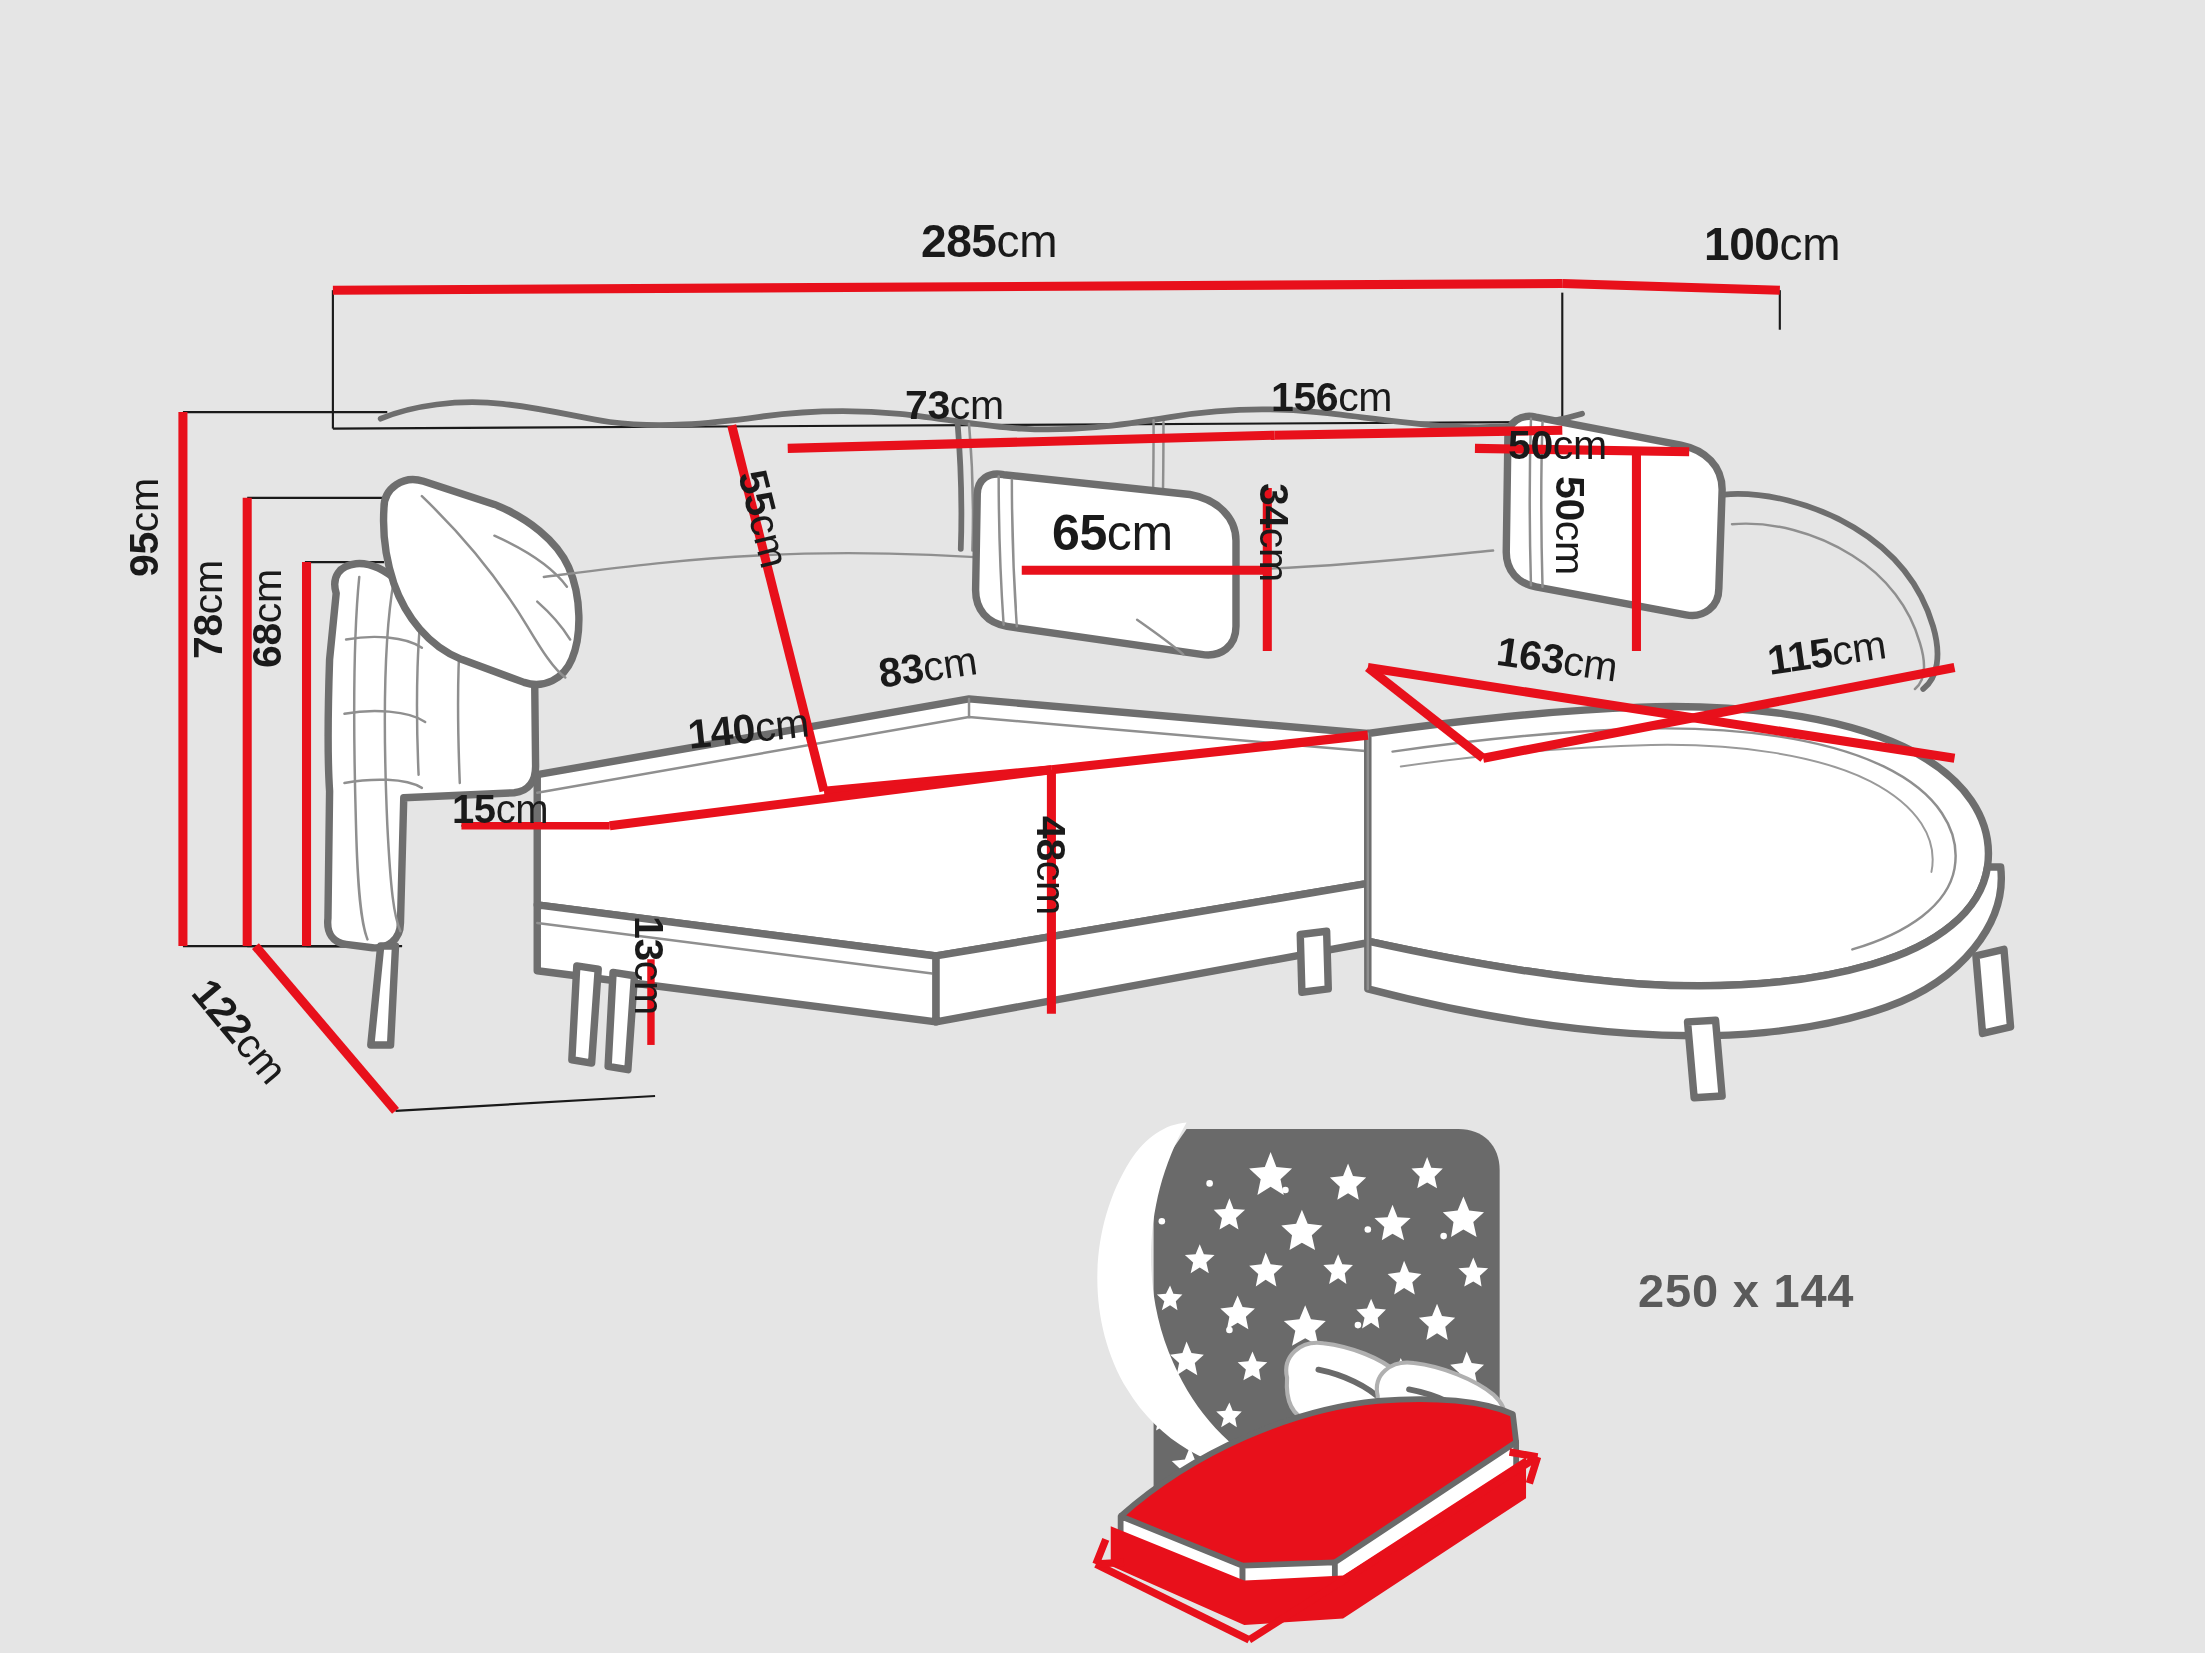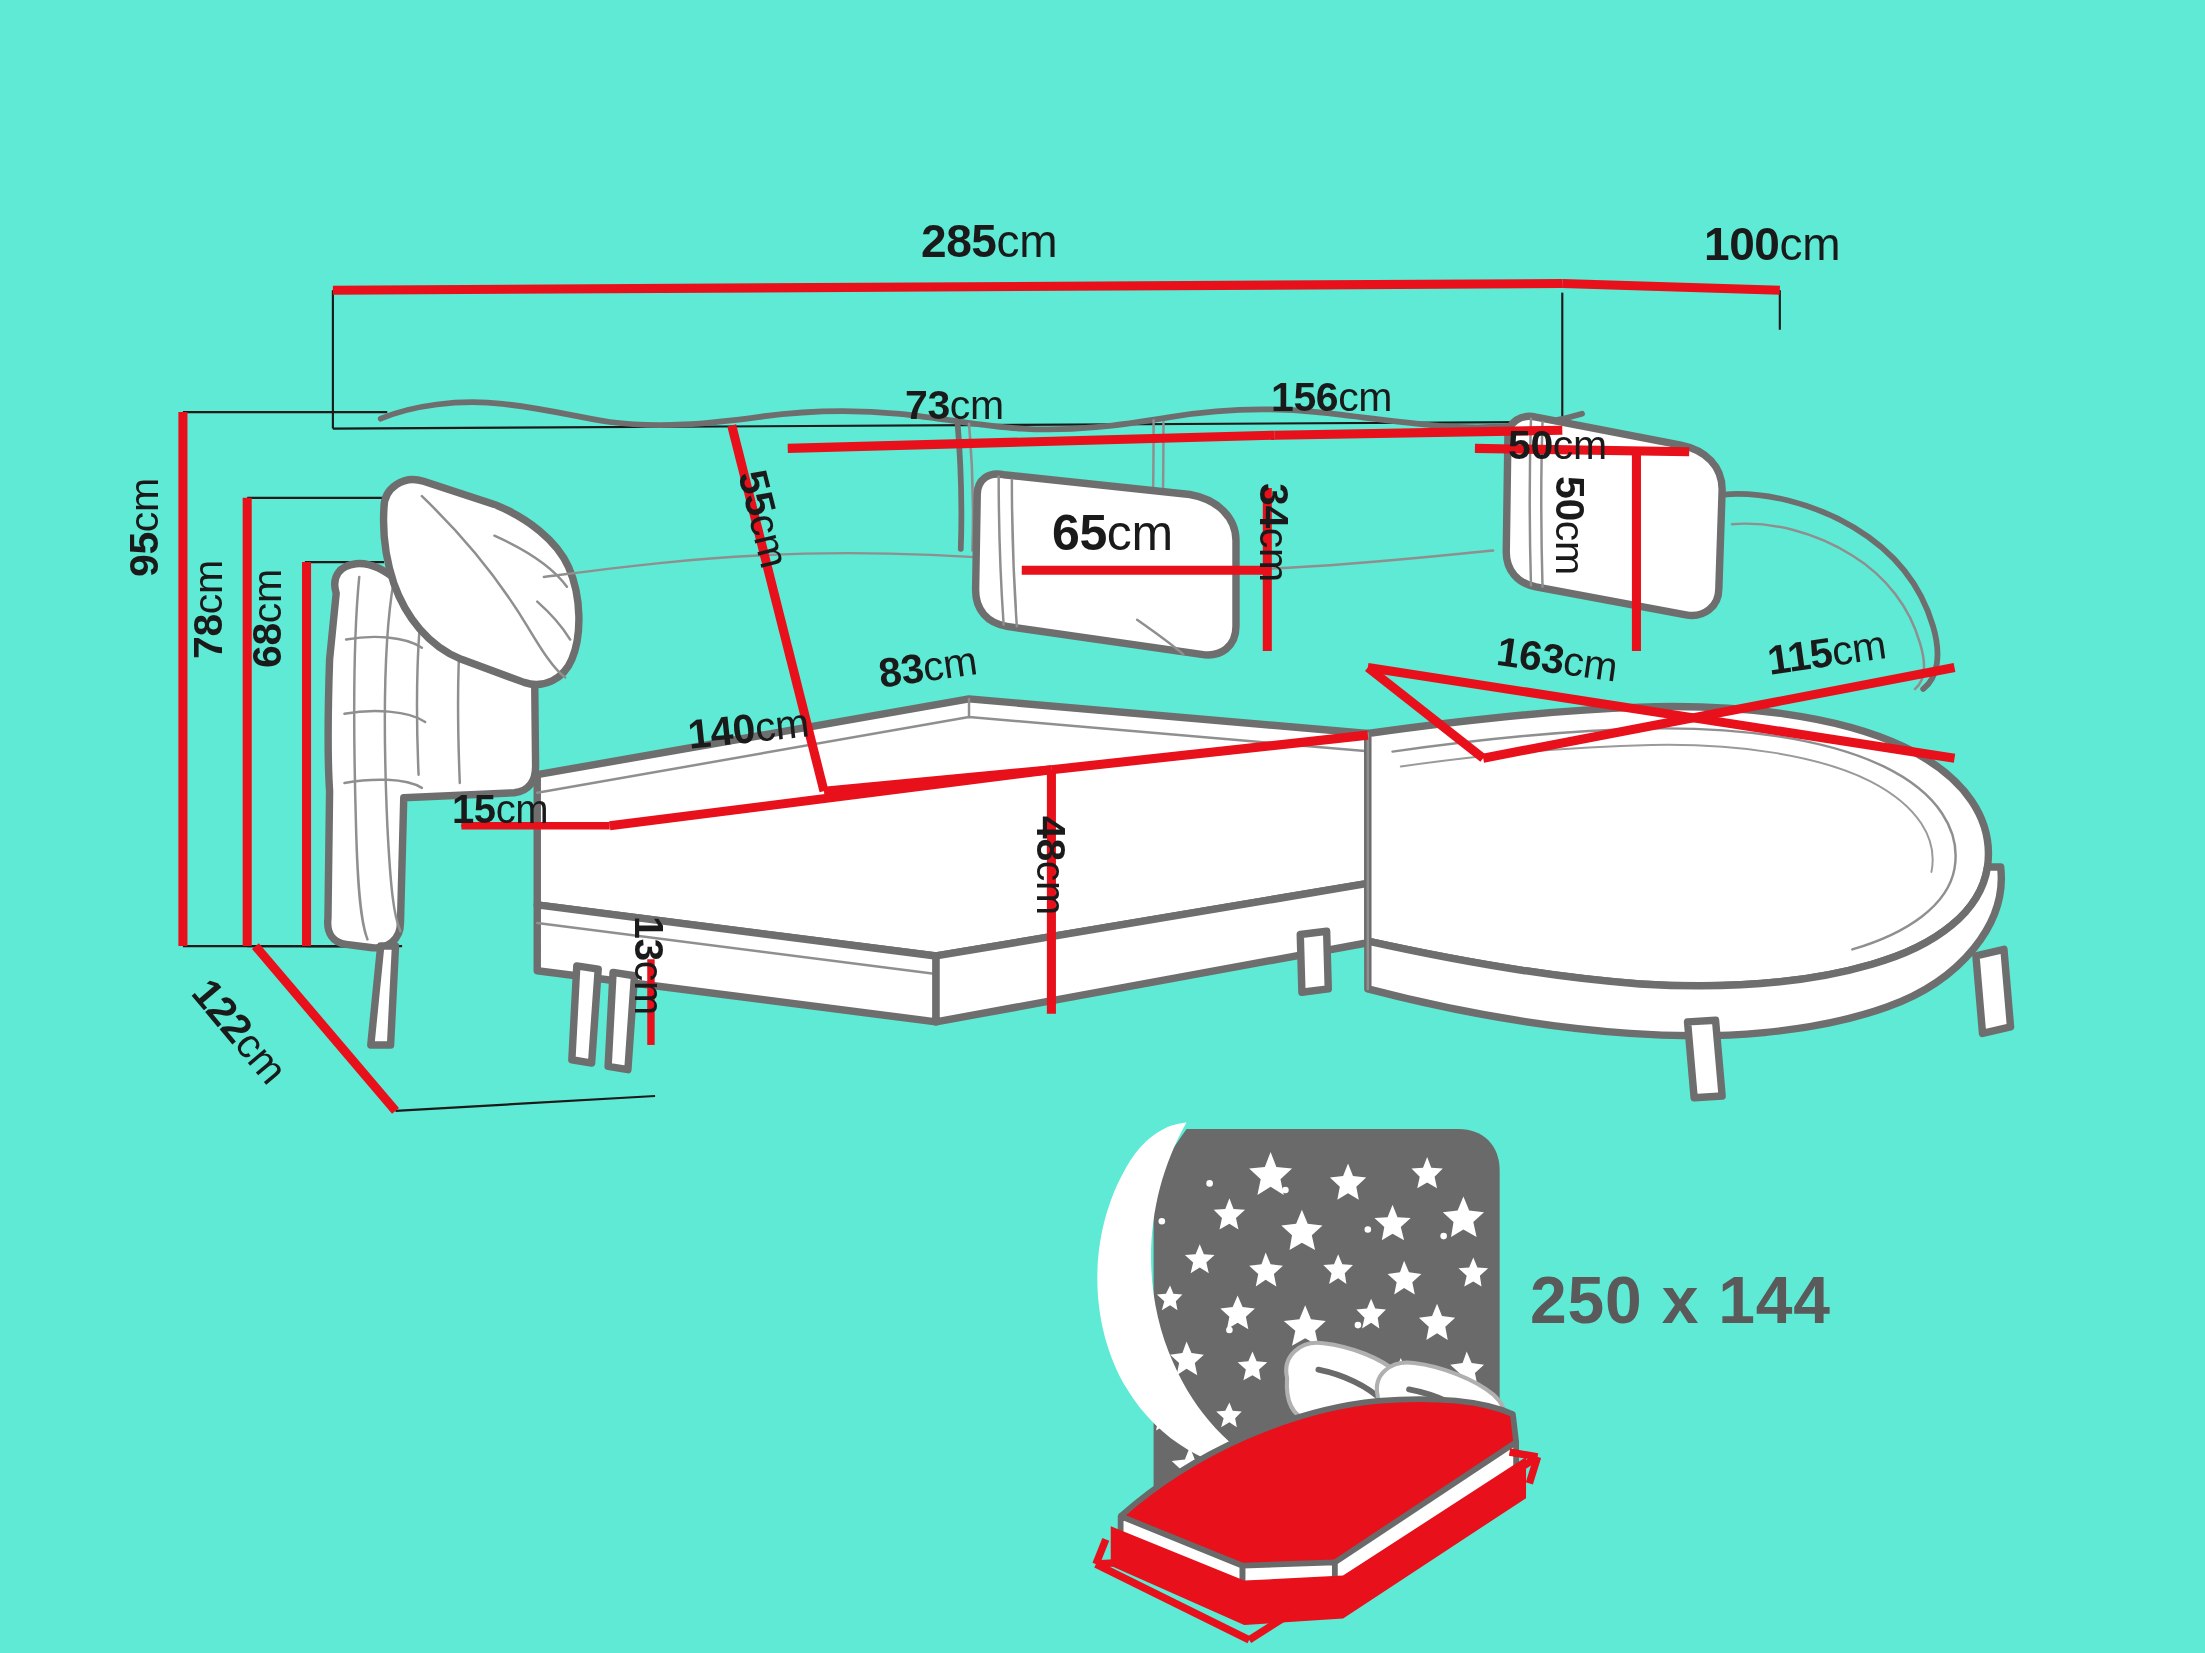--- a/index.html
+++ b/index.html
@@ -12,21 +12,21 @@
     height: 1654px;
     position: relative;
     overflow: hidden;
     font-family: "Liberation Sans", sans-serif;
   }
   #stage {
     position: absolute;
     left: 0; top: 0;
     width: 2205px;
     height: 1654px;
-    background: #5eead4;
+    background: #e5e5e5;
   }
   svg.layer {
     position: absolute;
     left: 0; top: 0;
     width: 2205px;
     height: 1654px;
   }
   .dim-label {
     position: absolute;
     white-space: nowrap;
@@ -452,16 +452,16 @@
   </div>
 
   <div class="dim-label" style="left:1071px; top:816px; font-size:41px; transform:rotate(90deg); transform-origin:left top;">
     <span class="num">48</span><span class="unit">cm</span>
   </div>
 
   <div class="dim-label" style="left:669px; top:916px; font-size:41px; transform:rotate(90deg); transform-origin:left top;">
     <span class="num">13</span><span class="unit">cm</span>
   </div>
 
-  <div class="bed-label" style="left:1530px; top:1267px; font-size:66px;text-align:right;">250 x 144</div>
+  <div class="bed-label" style="left:1638px; top:1267px; font-size:47px;text-align:right;">250 x 144</div>
 
 </div>
 
 
 </body></html>

